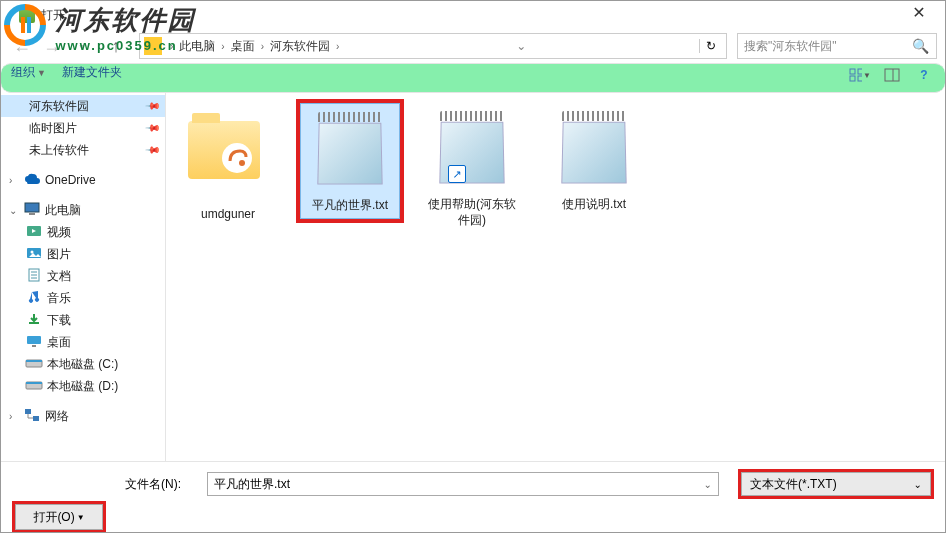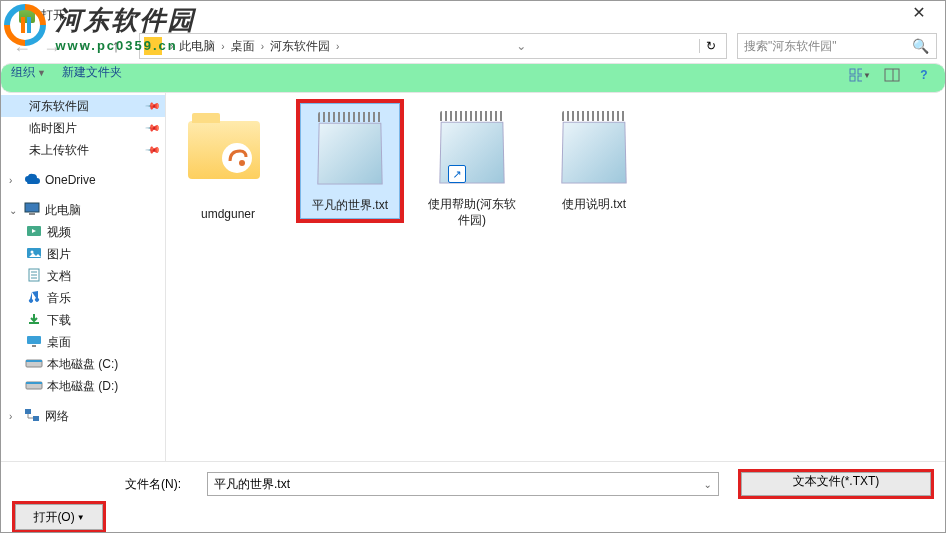--- a/index.html
+++ b/index.html
@@ -64,21 +64,21 @@
 .file .shortcut-arrow { position: absolute; bottom: 0; left: 8px; width: 18px; height: 18px; background: #fff; border: 1px solid #0066cc; border-radius: 2px; display: flex; align-items: center; justify-content: center; color: #0066cc; font-size: 11px; }
 .file .label { line-height: 1.3; color: #222; word-break: break-all; }
 
 
 .bottom { border-top: 1px solid #e5e5e5; padding: 10px 14px; }
 .filename-row { display: flex; align-items: center; font-size: 12px; gap: 22px; margin-bottom: 8px; }
 .filename-row .lbl { width: 170px; text-align: right; padding-right: 4px; }
 .filename-row .name-input { flex: 1; height: 24px; border: 1px solid #aaa; padding: 0 6px; font-size: 12px; display: flex; align-items: center; justify-content: space-between; }
 .filename-row .name-input .drop { font-size: 10px; color: #666; }
 .filename-row .filter { width: 190px; height: 24px; border: 1px solid #aaa; padding: 0 8px; display: flex; align-items: center; justify-content: space-between; background: #eaeaea; }
-.filename-row .filter.highlight-red { outline: 3px solid #e02020; flex-direction: column; }
+.filename-row .filter.highlight-red { outline: 3px solid #e02020; }
 .button-row { display: flex; justify-content: space-between; gap: 10px; padding-right: 2px; }
 .button-row .btn { width: 88px; height: 26px; border: 1px solid #aaa; background: #eaeaea; font-size: 12px; display: flex; align-items: center; justify-content: center; cursor: pointer; }
 .button-row .btn.highlight-red { outline: 3px solid #e02020; }
 .button-row .btn .drop { font-size: 8px; margin-left: 2px; }
 
 .icon-svg { display: block; }
 </style>
 </head>
 <body>
 

